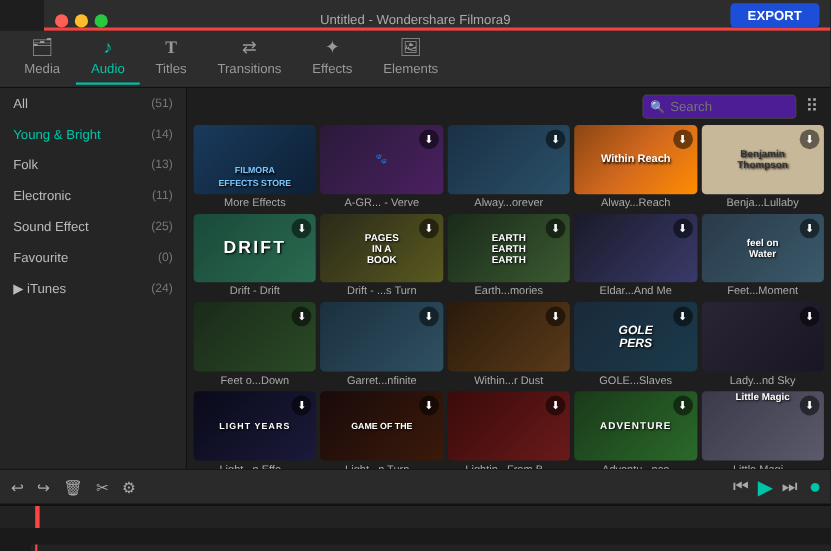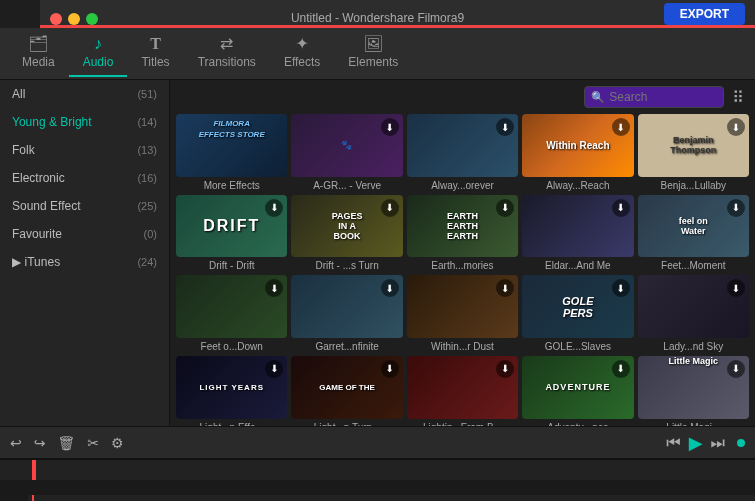--- a/index.html
+++ b/index.html
@@ -205,22 +205,21 @@
       text-overflow: ellipsis;
       width: 100%;
     }
 
     
     .thumb-more-effects {
       background: linear-gradient(135deg, #1a3a5c 0%, #0d2035 100%);
       display: flex;
       flex-direction: column;
       align-items: center;
-      justify-content: flex-start;
-      font-style: italic;
+      justify-content: flex-end;
     }
     .thumb-a-gr { background: linear-gradient(135deg, #2a1a3a 0%, #4a2060 100%); }
     .thumb-always { background: linear-gradient(135deg, #1a3045 0%, #2a5068 100%); }
     .thumb-within-reach {
       background: linear-gradient(135deg, #8B4513 0%, #D2691E 50%, #FF8C00 100%);
       display: flex;
       align-items: center;
       justify-content: center;
     }
     .thumb-benjamin {
@@ -409,21 +408,21 @@
     <div class="sidebar-item active">
       <span>Young &amp; Bright</span>
       <span class="count">(14)</span>
     </div>
     <div class="sidebar-item">
       <span>Folk</span>
       <span class="count">(13)</span>
     </div>
     <div class="sidebar-item">
       <span>Electronic</span>
-      <span class="count">(16)</span>
+      <span class="count">(11)</span>
     </div>
     <div class="sidebar-item">
       <span>Sound Effect</span>
       <span class="count">(25)</span>
     </div>
     <div class="sidebar-item">
       <span>Favourite</span>
       <span class="count">(0)</span>
     </div>
     <div class="sidebar-item">

